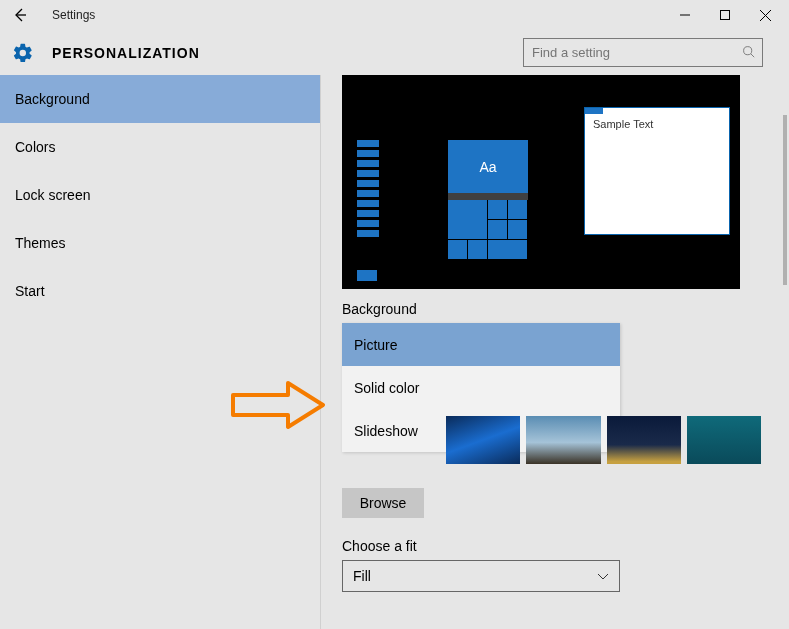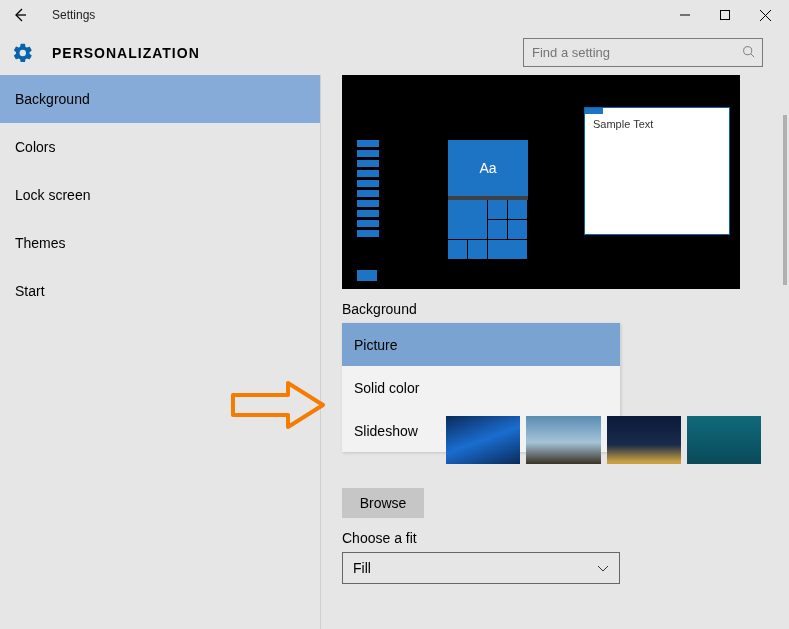--- a/index.html
+++ b/index.html
@@ -21,21 +21,21 @@
   .side-item.selected { background: #87abd8; }
   .main { flex:1; position: relative; overflow:hidden; }
   .scrollbar-track { position:absolute; right:0; top:0; width:8px; height:100%; }
   .scrollbar-thumb { position:absolute; right:2px; top:40px; width:4px; height:170px; background:#b0b0b0; }
   .main-inner { padding: 0 28px 0 22px; }
   .preview { width: 398px; height: 224px; background:#000; margin-top:-10px; position:relative; }
   .prev-window { position:absolute; top:42px; right:10px; width:146px; height:128px; background:#fff; border:1px solid #0a64ad; }
   .prev-window .tt { position:absolute; top:0; left:0; width:18px; height:6px; background:#1e74c4; }
   .prev-window .st { position:absolute; top:10px; left:8px; font-size:11px; color:#333; }
   .prev-tiles { position:absolute; left:106px; top:75px; width:80px; }
-  .tile-big { width:80px; height:60px; background:#1e74c4; display:flex; align-items:center; justify-content:center; color:#fff; font-size:14px; border-bottom:4px solid #404040;}
+  .tile-big { width:80px; height:60px; background:#1e74c4; display:flex; align-items:center; justify-content:center; color:#fff; font-size:14px; border-bottom:7px solid #404040;}
   .tile-row { display:flex; }
   .tile-row div { background:#1e74c4; border-right:1px solid #000; border-bottom:1px solid #000; }
   .prev-taskbar { position:absolute; left:15px; bottom:8px; width:20px; height:11px; background:#1e74c4; }
   .prev-ticks { position:absolute; left:15px; top:75px; }
   .prev-ticks div { width:22px; height:7px; background:#1e74c4; margin-bottom:3px; }
   .label { font-size: 14px; color:#000; margin-top: 12px; margin-bottom: 6px; }
   .dropdown-open { width: 278px; background:#f2f2f2; box-shadow: 1px 1px 3px rgba(0,0,0,0.15); }
   .dropdown-option { height: 43px; display:flex; align-items:center; padding:0 12px; font-size:14px; color:#000; cursor:pointer; }
   .dropdown-option.selected { background:#7aa3d1; }
   .thumbs { display:flex; gap:6px; margin-top:-36px; margin-left:104px; }
@@ -181,21 +181,21 @@
         <div class="thumb t1"></div>
         <div class="thumb t2"></div>
         <div class="thumb t3"></div>
         <div class="thumb t4"></div>
       </div>
 
       <div class="browse-btn">
           <span>Browse</span>
         </div>
 
-      <div class="label" style="margin-top:12px">Choose a fit</div>
+      <div class="label" style="margin-top:20px">Choose a fit</div>
       <div class="fit-select">
         <span>Fill</span>
         <span><svg width="12" height="8">
               <path d="M1 1 L6 6 L11 1" stroke="#333" fill="none"></path>
             </svg></span>
       </div>
     </div>
   </div>
 </div>
 

